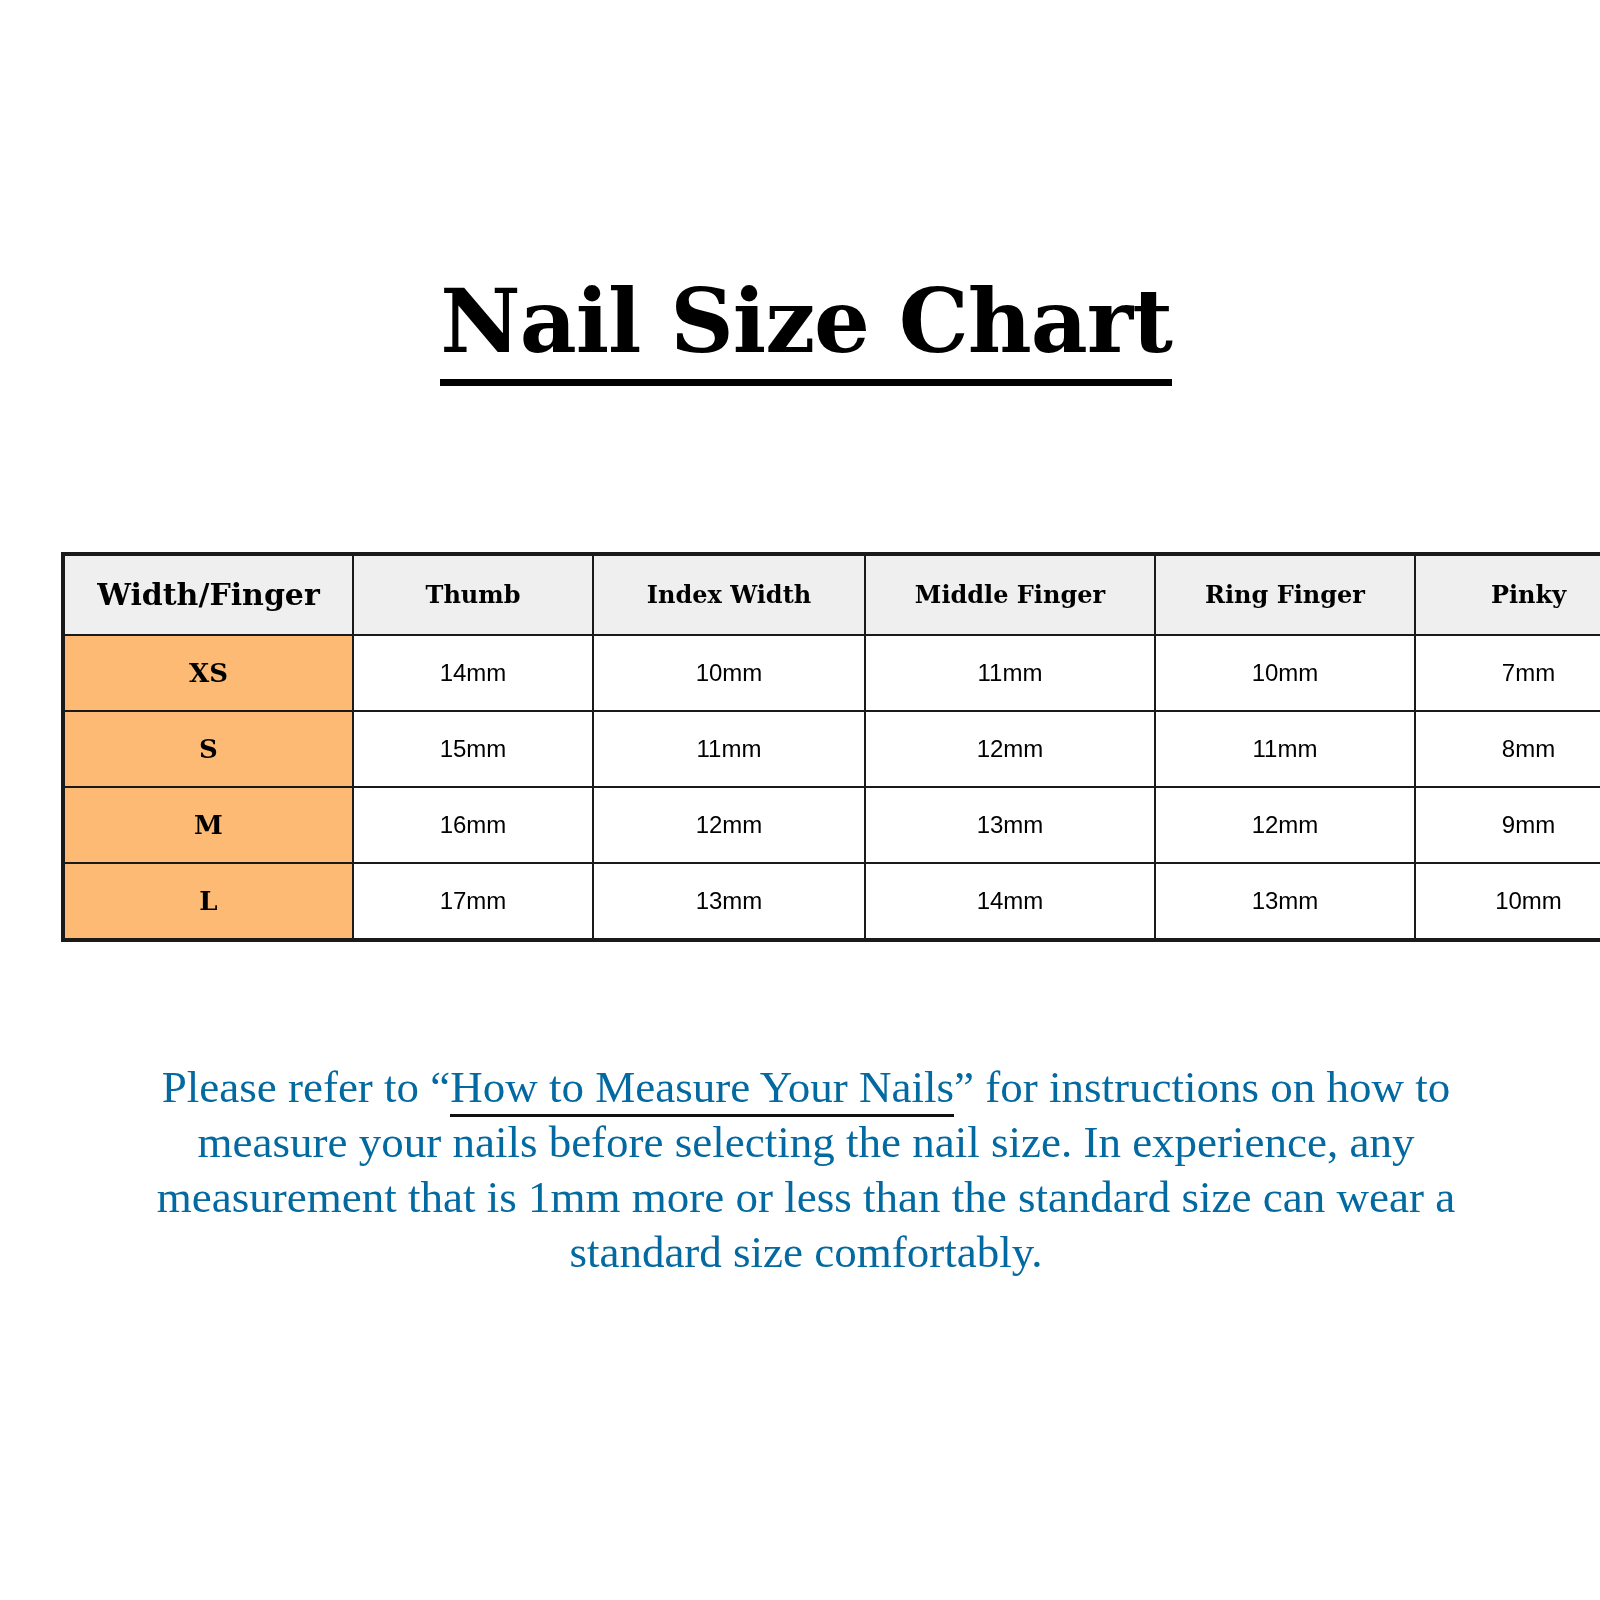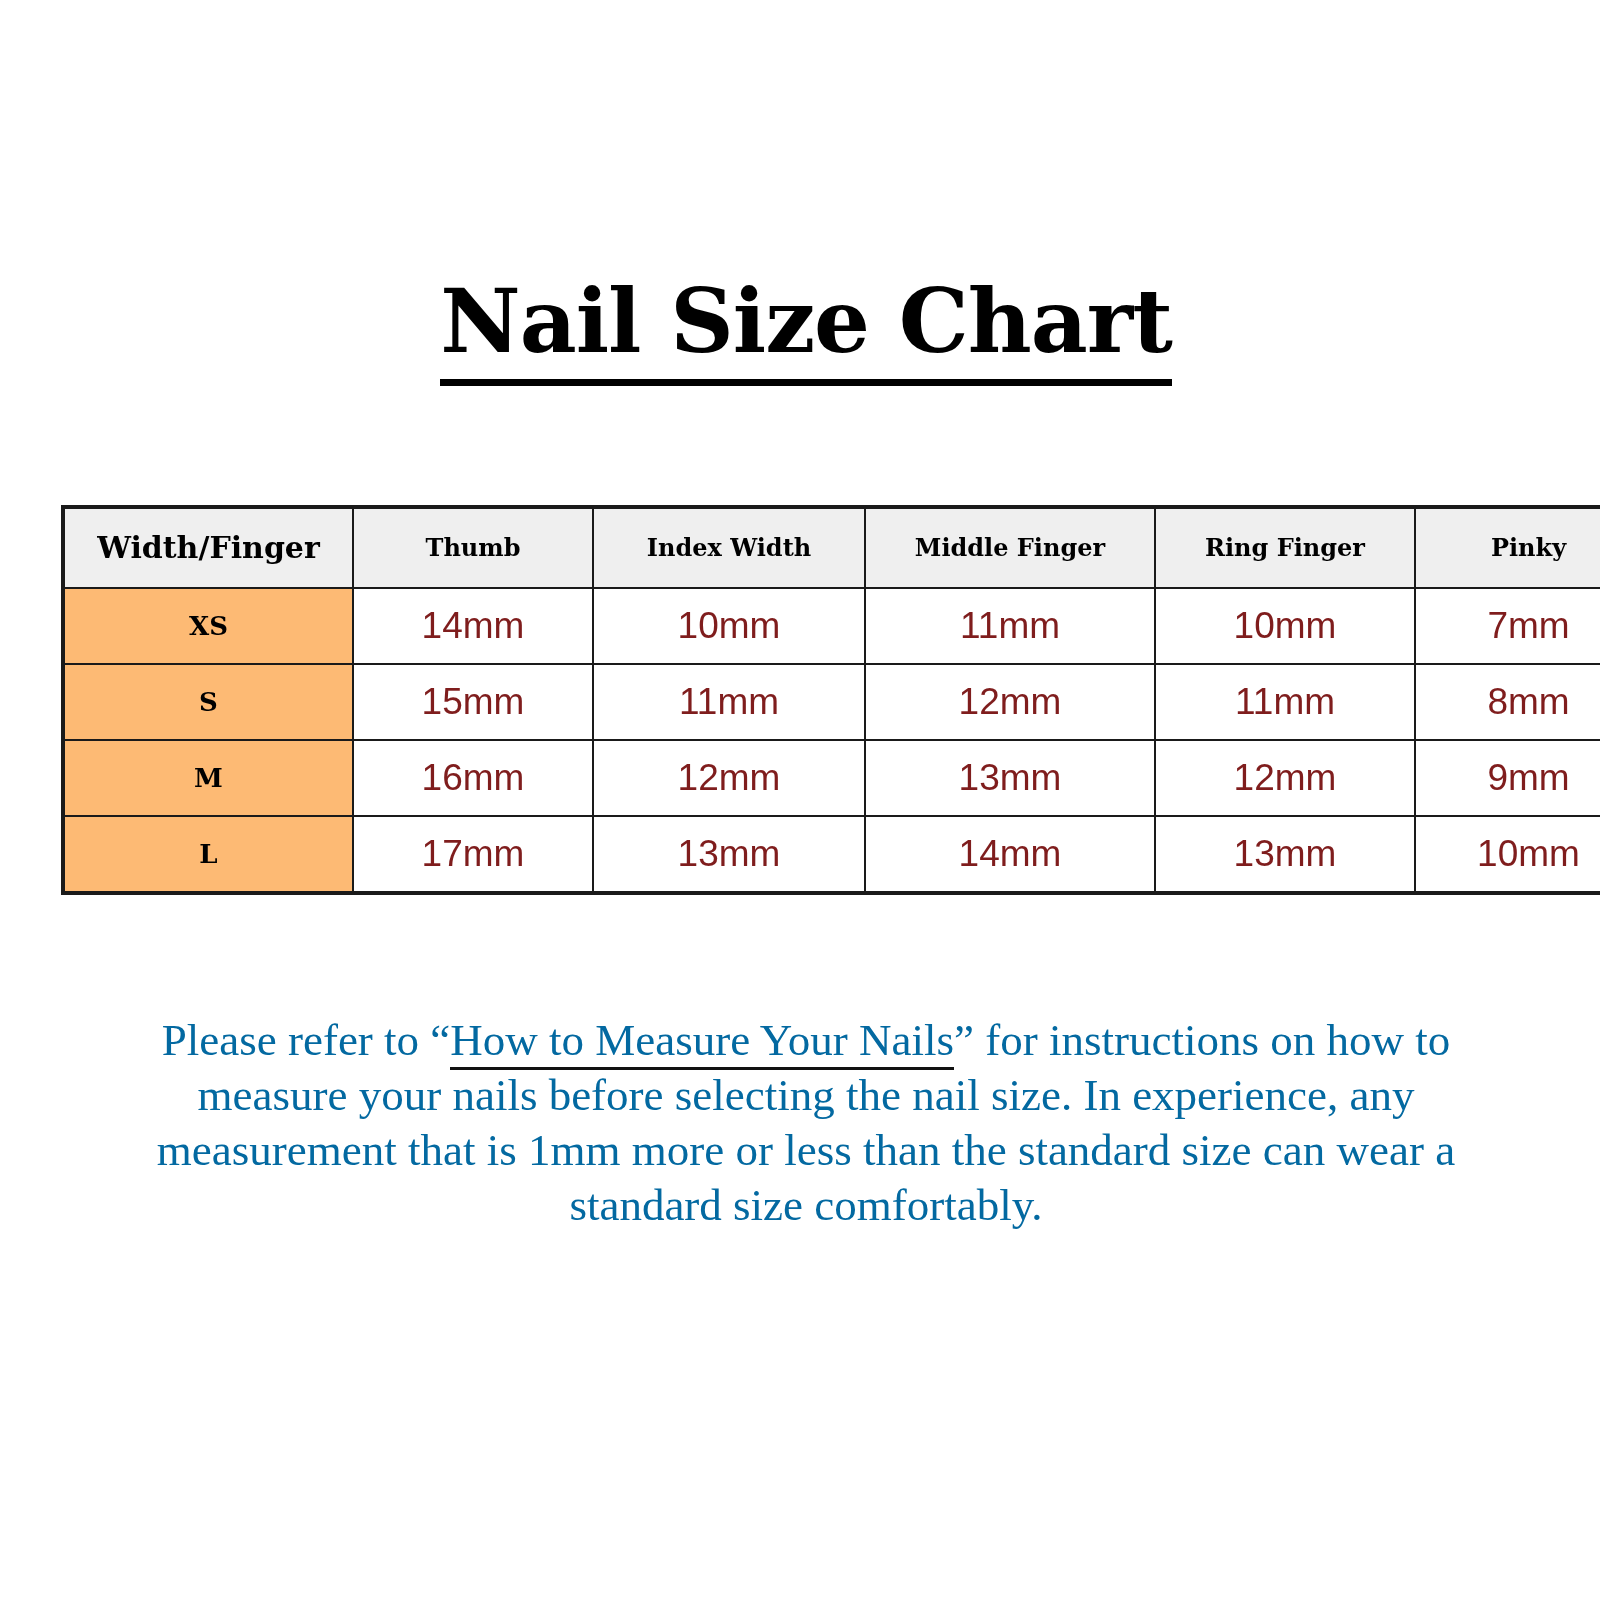--- a/index.html
+++ b/index.html
@@ -34,21 +34,21 @@
     font-size: 88px;
     letter-spacing: -1px;
     line-height: 1.0;
     color: #000000;
     padding-bottom: 14px;
     border-bottom: 7px solid #000000;
   }
 
   
   .table-wrap {
-    margin: 60px auto 0 auto;
+    margin: 107px auto 0 auto;
     width: 1490px;
   }
   table.size-table {
     width: 100%;
     border-collapse: collapse;
     border: 4px solid #1a1a1a;
     table-layout: fixed;
   }
   table.size-table th,
   table.size-table td {
@@ -71,22 +71,22 @@
   table.size-table tbody td.size-label {
     background: #fdba74;
     font-family: "DejaVu Serif", serif;
     font-weight: 700;
     font-size: 26px;
     color: #000000;
   }
   table.size-table tbody td {
     height: 72px;
     font-family: "Liberation Sans", sans-serif;
-    font-size: 37px;
-    color: #7f1d1d;
+    font-size: 24px;
+    color: #000000;
     background: #ffffff;
   }
   col.c0 { width: 290px; }
   col.c1 { width: 240px; }
   col.c2 { width: 272px; }
   col.c3 { width: 290px; }
   col.c4 { width: 260px; }
   col.c5 { width: 228px; }
 
   

